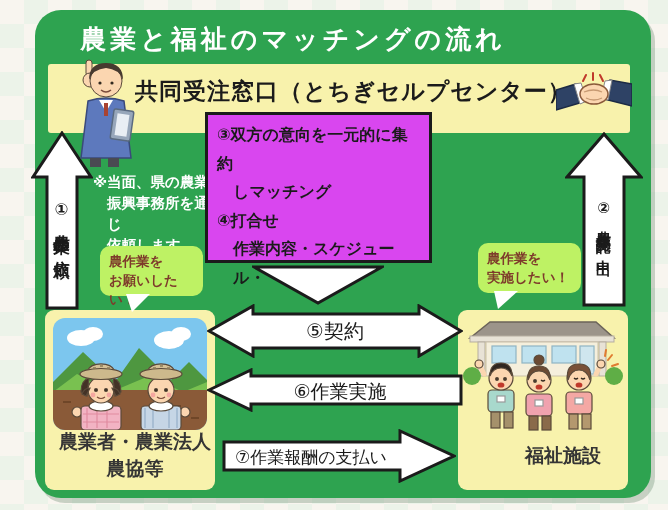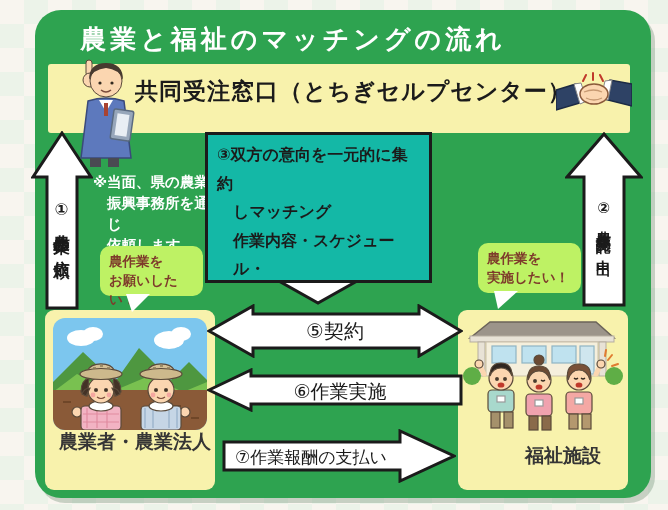--- a/index.html
+++ b/index.html
@@ -27,26 +27,25 @@
     left:48px;top:64px;width:582px;height:69px;
     background:var(--card-yellow,#F8F2AC);border-radius:3px;z-index:2;
   }
   .banner-title{
     left:135px;top:76px;width:440px;
     color:var(--ink,#1B1B1B);font-size:23px;font-weight:bold;letter-spacing:1px;z-index:3;
   }
 
   .center-box{
     left:205px;top:112px;width:227px;height:151px;
-    background:#14b8a6;border:3px solid var(--ink,#1B1B1B);
+    background:#d946ef;border:3px solid var(--ink,#1B1B1B);
     box-sizing:border-box;z-index:4;
     padding:6px 6px 0 9px;
     font-size:16px;font-weight:bold;color:var(--ink,#1B1B1B);line-height:28.5px;
     letter-spacing:0px;
-    margin-top:20px;
   }
   .center-box .indent{padding-left:16px;}
 
   .arrow-svg{z-index:3;}
   .arrow-svg polygon{fill:#fff;stroke:var(--ink,#1B1B1B);stroke-width:3;stroke-linejoin:miter;}
 
   .h-arrow-label{
     z-index:4;color:var(--ink,#1B1B1B);font-weight:normal;text-align:center;
   }
   .v-arrow-label{
@@ -128,20 +127,21 @@
   <div class="abs v-arrow-label" style="left:47px;top:148px;width:30px;height:155px;font-size:16.5px">①農作業の依頼</div>
 
   <svg class="abs arrow-svg" style="left:565px;top:132px" width="78" height="175" viewBox="0 0 78 175">
     <polygon points="39,2 76,45 59,45 59,173 19,173 19,45 2,45"></polygon>
   </svg>
   <div class="abs v-arrow-label" style="left:583px;top:150px;width:40px;height:152px;font-size:15px">②農作業受託の申出</div>
 
   <div class="abs center-box">
     <div>③双方の意向を一元的に集約</div>
     <div class="indent">しマッチング</div>
+    <div>④打合せ</div>
     <div class="indent">作業内容・スケジュール・</div>
   </div>
 
   <svg class="abs arrow-svg" style="left:252px;top:265px" width="132" height="41" viewBox="0 0 132 41">
     <polygon points="2,2 130,2 66,38"></polygon>
   </svg>
 
   <svg class="abs arrow-svg" style="left:207px;top:304px" width="256" height="54" viewBox="0 0 256 54">
     <polygon points="2,27 46,2 46,10 212,10 212,2 254,27 212,52 212,44 46,44 46,52"></polygon>
   </svg>
@@ -224,20 +224,21 @@
           <circle cx="116" cy="77" r="2.4" fill="#f4a7a0" stroke="none"></circle>
         <path d="M104,79 q4,3 8,0" fill="none" stroke="#7a4a3a"></path>
         <path d="M94,53 a15,11 0 0 1 28,0 z" fill="#d4c096"></path>
         <ellipse cx="108" cy="56" rx="21" ry="5.5" fill="#cdb98c"></ellipse>
         <path d="M100,50 h3 M107,48 h3 M114,50 h3" stroke="#8a7a58" stroke-width="1.4"></path>
       </g>
     </svg>
   </div>
   <div class="abs card-label" style="left:45px;top:428px;width:180px">
     <div>農業者・農業法人</div>
+    <div>農協等</div>
   </div>
 
   <div class="abs card" style="left:458px;top:310px"></div>
   <svg class="abs illus" style="left:462px;top:314px" width="162" height="122" viewBox="0 0 162 122">
 
     <polygon points="8,24 28,8 134,8 152,24" fill="#9c948a" stroke="#6b635a" stroke-width="1.5"></polygon>
     <rect x="8" y="22" width="144" height="6" fill="#e8e2d6" stroke="#b5ada0" stroke-width="1"></rect>
     <rect x="16" y="28" width="7" height="34" fill="#e8e2d6" stroke="#b5ada0" stroke-width="1"></rect>
     <rect x="137" y="28" width="7" height="34" fill="#e8e2d6" stroke="#b5ada0" stroke-width="1"></rect>
     <rect x="24" y="28" width="112" height="34" fill="#f5efdc" stroke="#c9c0aa" stroke-width="1"></rect>

